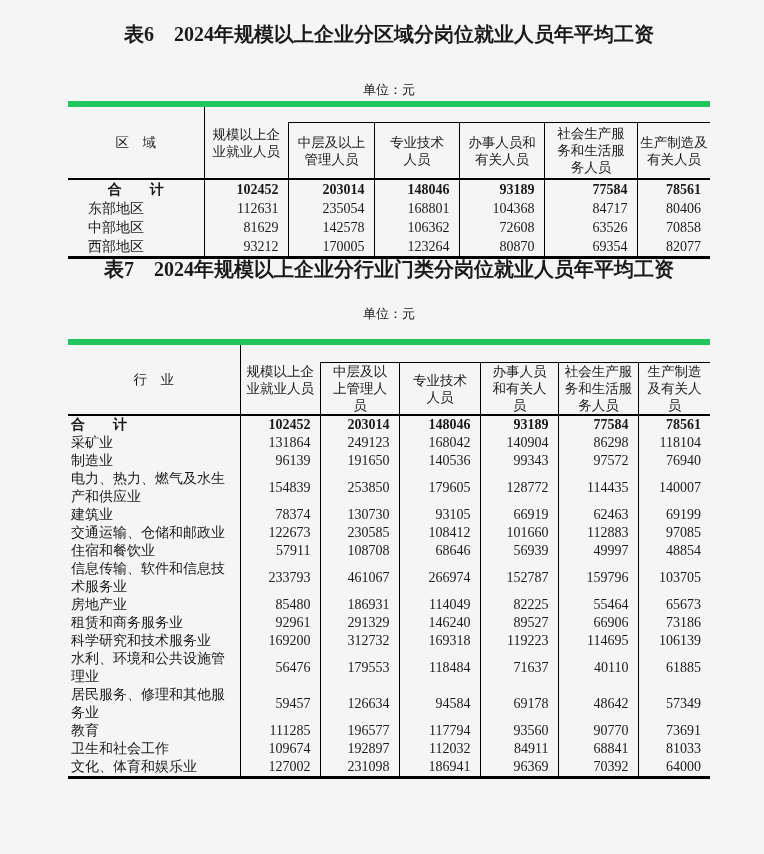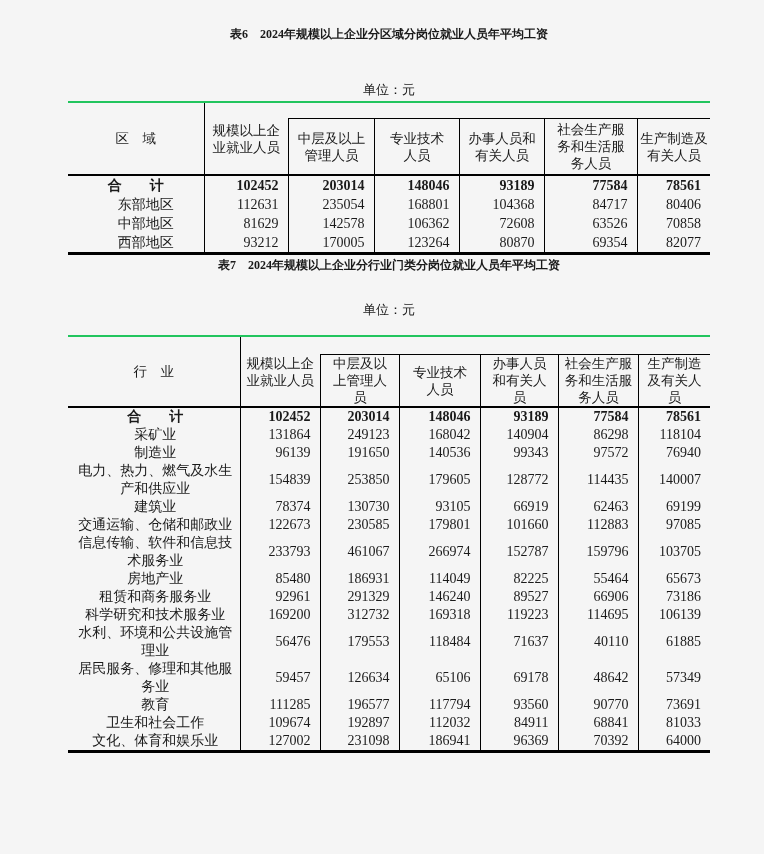--- a/index.html
+++ b/index.html
@@ -7,41 +7,41 @@
     width: 764px; height: 854px;
     background: #f5f5f5;
     color: #1a1a1a;
     font-family: "Liberation Serif", "DejaVu Serif", serif;
   }
   .page { width: 764px; height: 854px; overflow: hidden; }
   .table-block { margin-left: 68px; width: 642px; }
 
   .tbl-title {
     margin: 0;
-    font-size: 12px;
+    font-size: 20px;
     font-weight: bold;
     text-align: center;
     line-height: 20px;
   }
   .sec1 .tbl-title { padding-top: 24px; }
   .sec2 .tbl-title { }
 
   .unit-row {
     text-align: center;
     font-size: 13px;
     line-height: 16px;
   }
   .sec1 .unit-row { margin-top: 38px; margin-bottom: 3px; }
   .sec2 .unit-row { margin-top: 27px; margin-bottom: 17px; }
 
   table.stat-table {
     border-collapse: collapse;
     table-layout: fixed;
     width: 642px;
-    border-top: 2px solid #22c55e;
+    border-top: 6px solid #22c55e;
     border-bottom: 3px solid #000;
   }
   #table6 col:nth-child(1){width:136px}
   #table6 col:nth-child(2){width:84px}
   #table6 col:nth-child(3){width:86px}
   #table6 col:nth-child(4){width:85px}
   #table6 col:nth-child(5){width:85px}
   #table6 col:nth-child(6){width:93px}
   #table6 col:nth-child(7){width:73px}
 
@@ -80,21 +80,21 @@
   #table7 th.boxed .box { height: 52px; }
 
   tbody td {
     font-size: 14px;
     padding: 0;
     vertical-align: middle;
     line-height: 18px;
   }
   #table6 tbody td { line-height: 19px; }
   tbody td + td { border-left: 1px solid #000; }
-  td.label { text-align: center; padding-left: 3px; white-space: pre-line; }
+  td.label { text-align: left; padding-left: 3px; white-space: pre-line; }
   #table6 td.label { padding-left: 20px; }
   #table6 tr.bold td.label { padding-left: 0; text-align: center; }
   td.num { text-align: right; padding-right: 9px; }
   tr.bold td { font-weight: bold; margin-left: 8px; }
 </style>
 </head>
 <body>
 
 <div class="page">
 
@@ -248,24 +248,33 @@
             <td class="num">130730</td>
             <td class="num">93105</td>
             <td class="num">66919</td>
             <td class="num">62463</td>
             <td class="num">69199</td>
           </tr>
           <tr>
             <td class="label">交通运输、仓储和邮政业</td>
             <td class="num">122673</td>
             <td class="num">230585</td>
-            <td class="num">179801</td>
+            <td class="num">108412</td>
             <td class="num">101660</td>
             <td class="num">112883</td>
             <td class="num">97085</td>
+          </tr>
+          <tr>
+            <td class="label">住宿和餐饮业</td>
+            <td class="num">57911</td>
+            <td class="num">108708</td>
+            <td class="num">68646</td>
+            <td class="num">56939</td>
+            <td class="num">49997</td>
+            <td class="num">48854</td>
           </tr>
           <tr>
             <td class="label">信息传输、软件和信息技
 术服务业</td>
             <td class="num">233793</td>
             <td class="num">461067</td>
             <td class="num">266974</td>
             <td class="num">152787</td>
             <td class="num">159796</td>
             <td class="num">103705</td>
@@ -305,21 +314,21 @@
             <td class="num">118484</td>
             <td class="num">71637</td>
             <td class="num">40110</td>
             <td class="num">61885</td>
           </tr>
           <tr>
             <td class="label">居民服务、修理和其他服
 务业</td>
             <td class="num">59457</td>
             <td class="num">126634</td>
-            <td class="num">65106</td>
+            <td class="num">94584</td>
             <td class="num">69178</td>
             <td class="num">48642</td>
             <td class="num">57349</td>
           </tr>
           <tr>
             <td class="label">教育</td>
             <td class="num">111285</td>
             <td class="num">196577</td>
             <td class="num">117794</td>
             <td class="num">93560</td>

